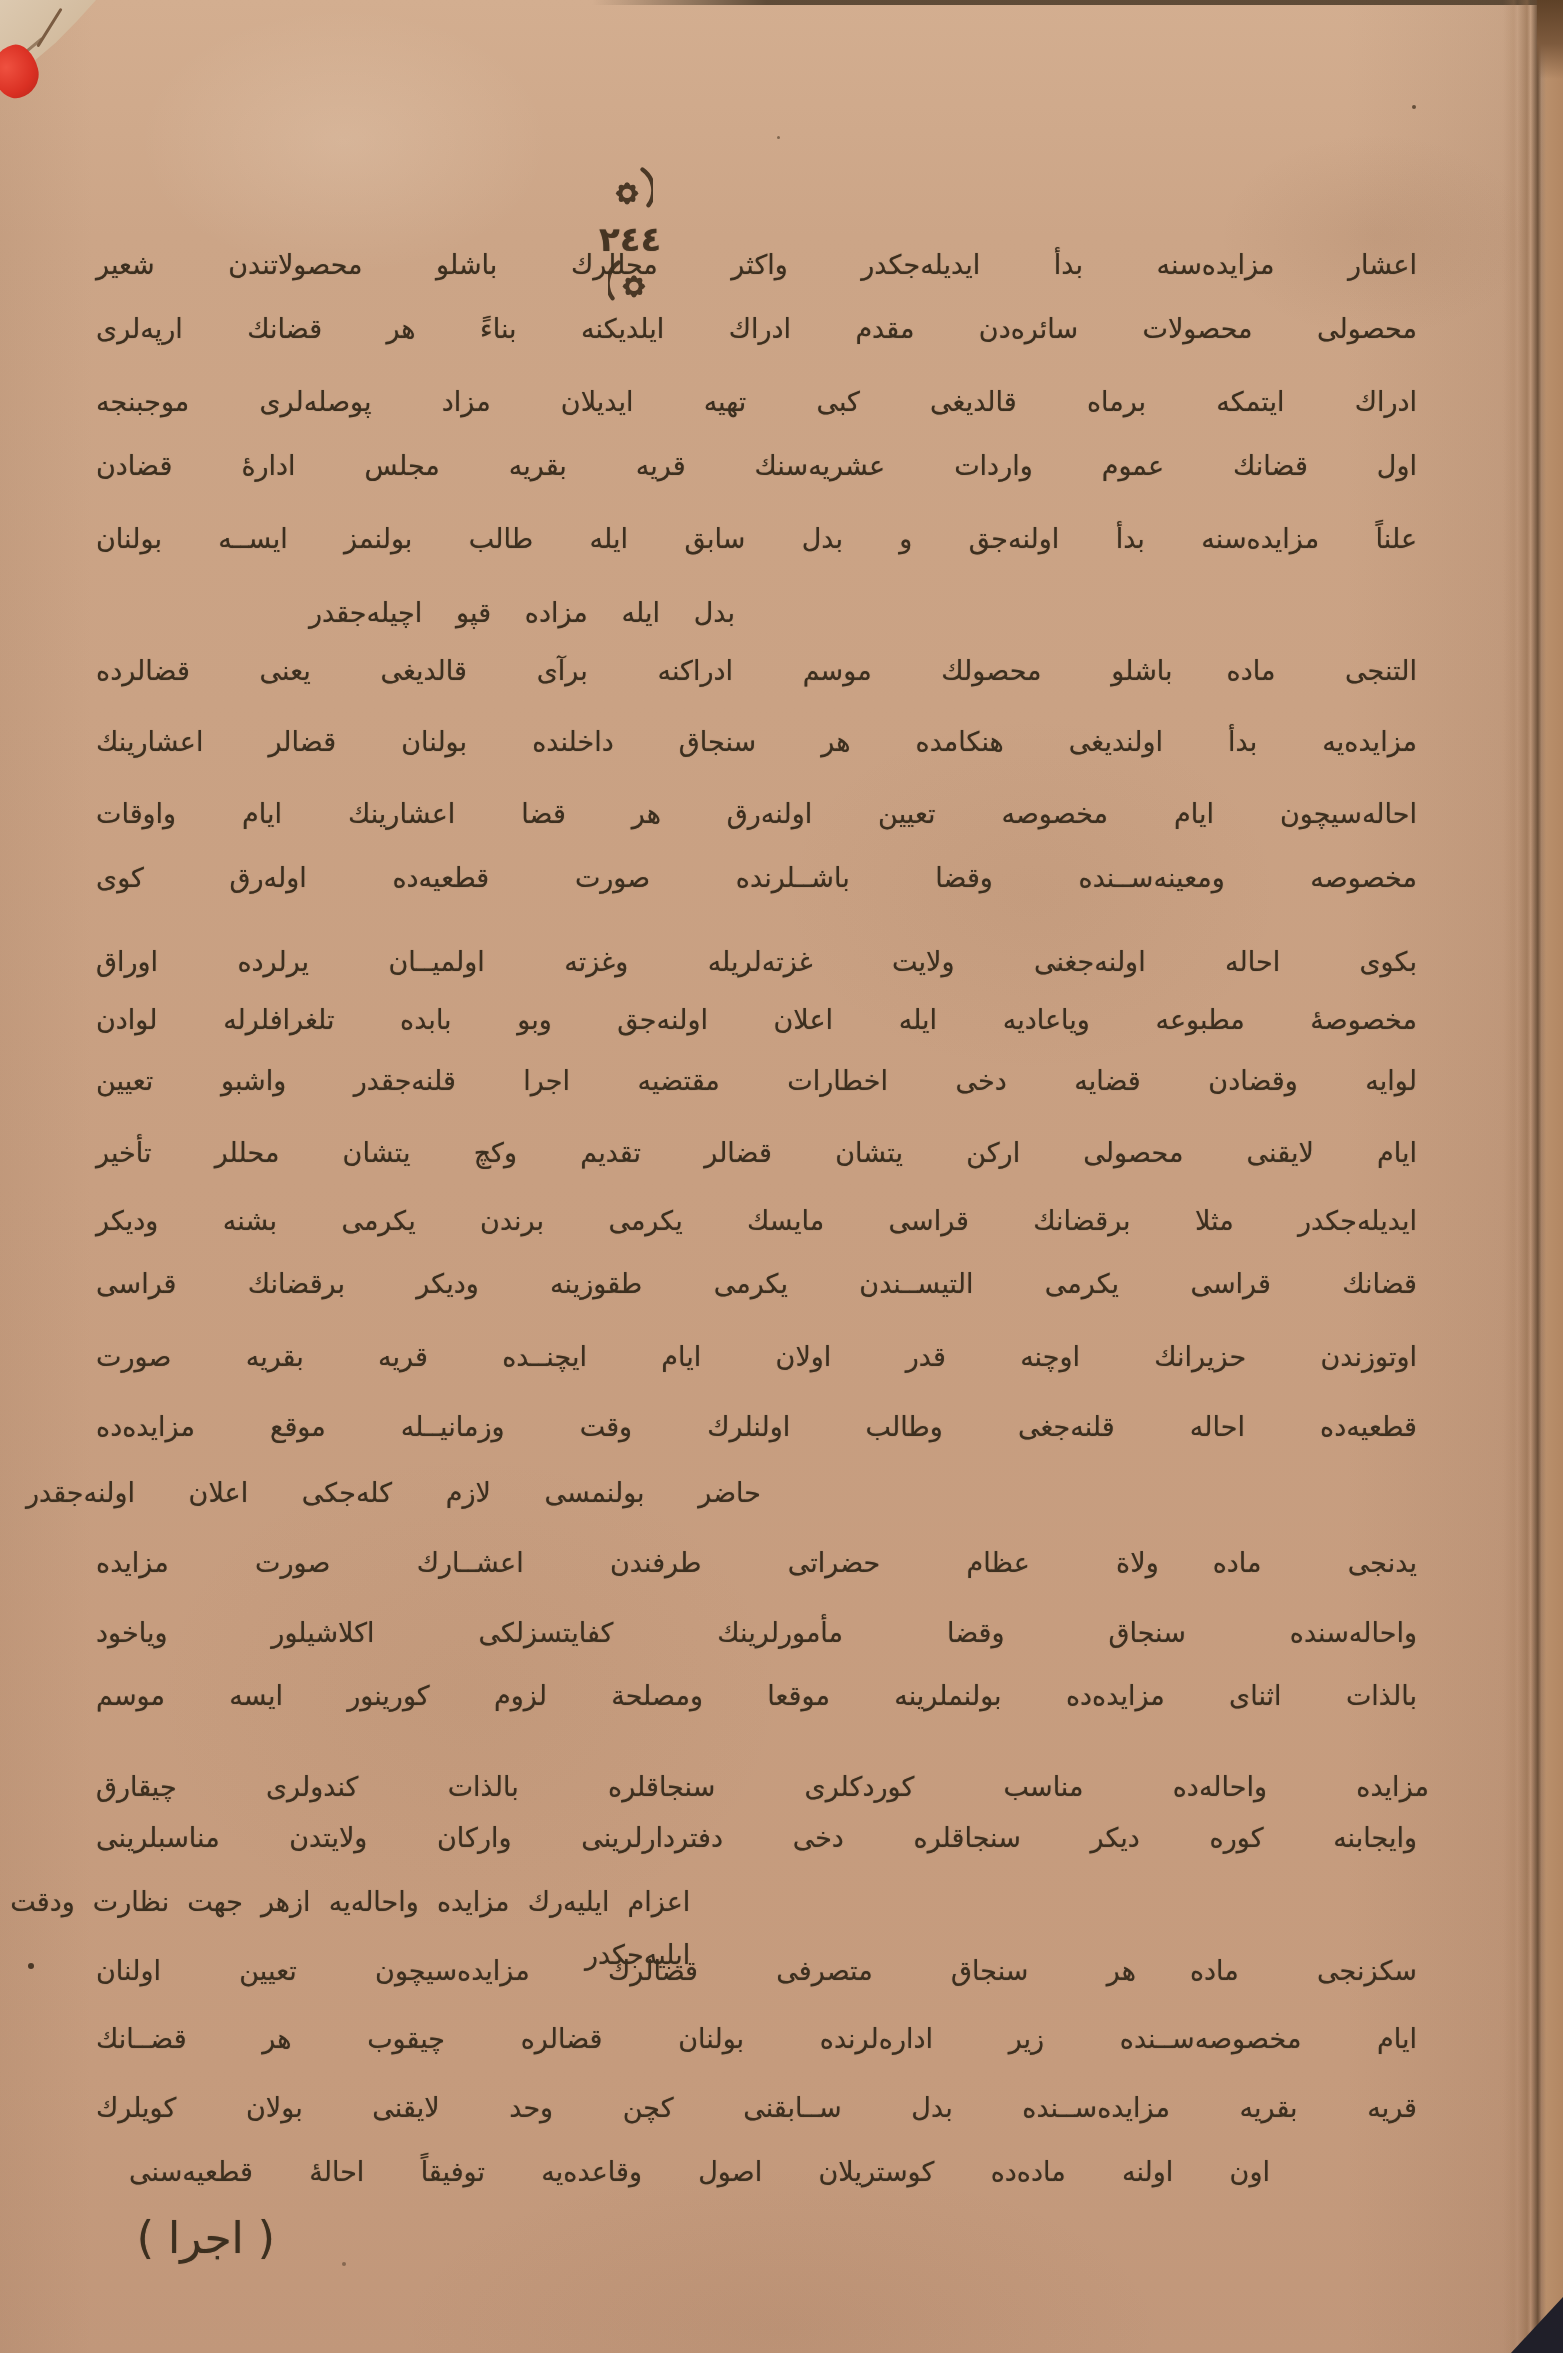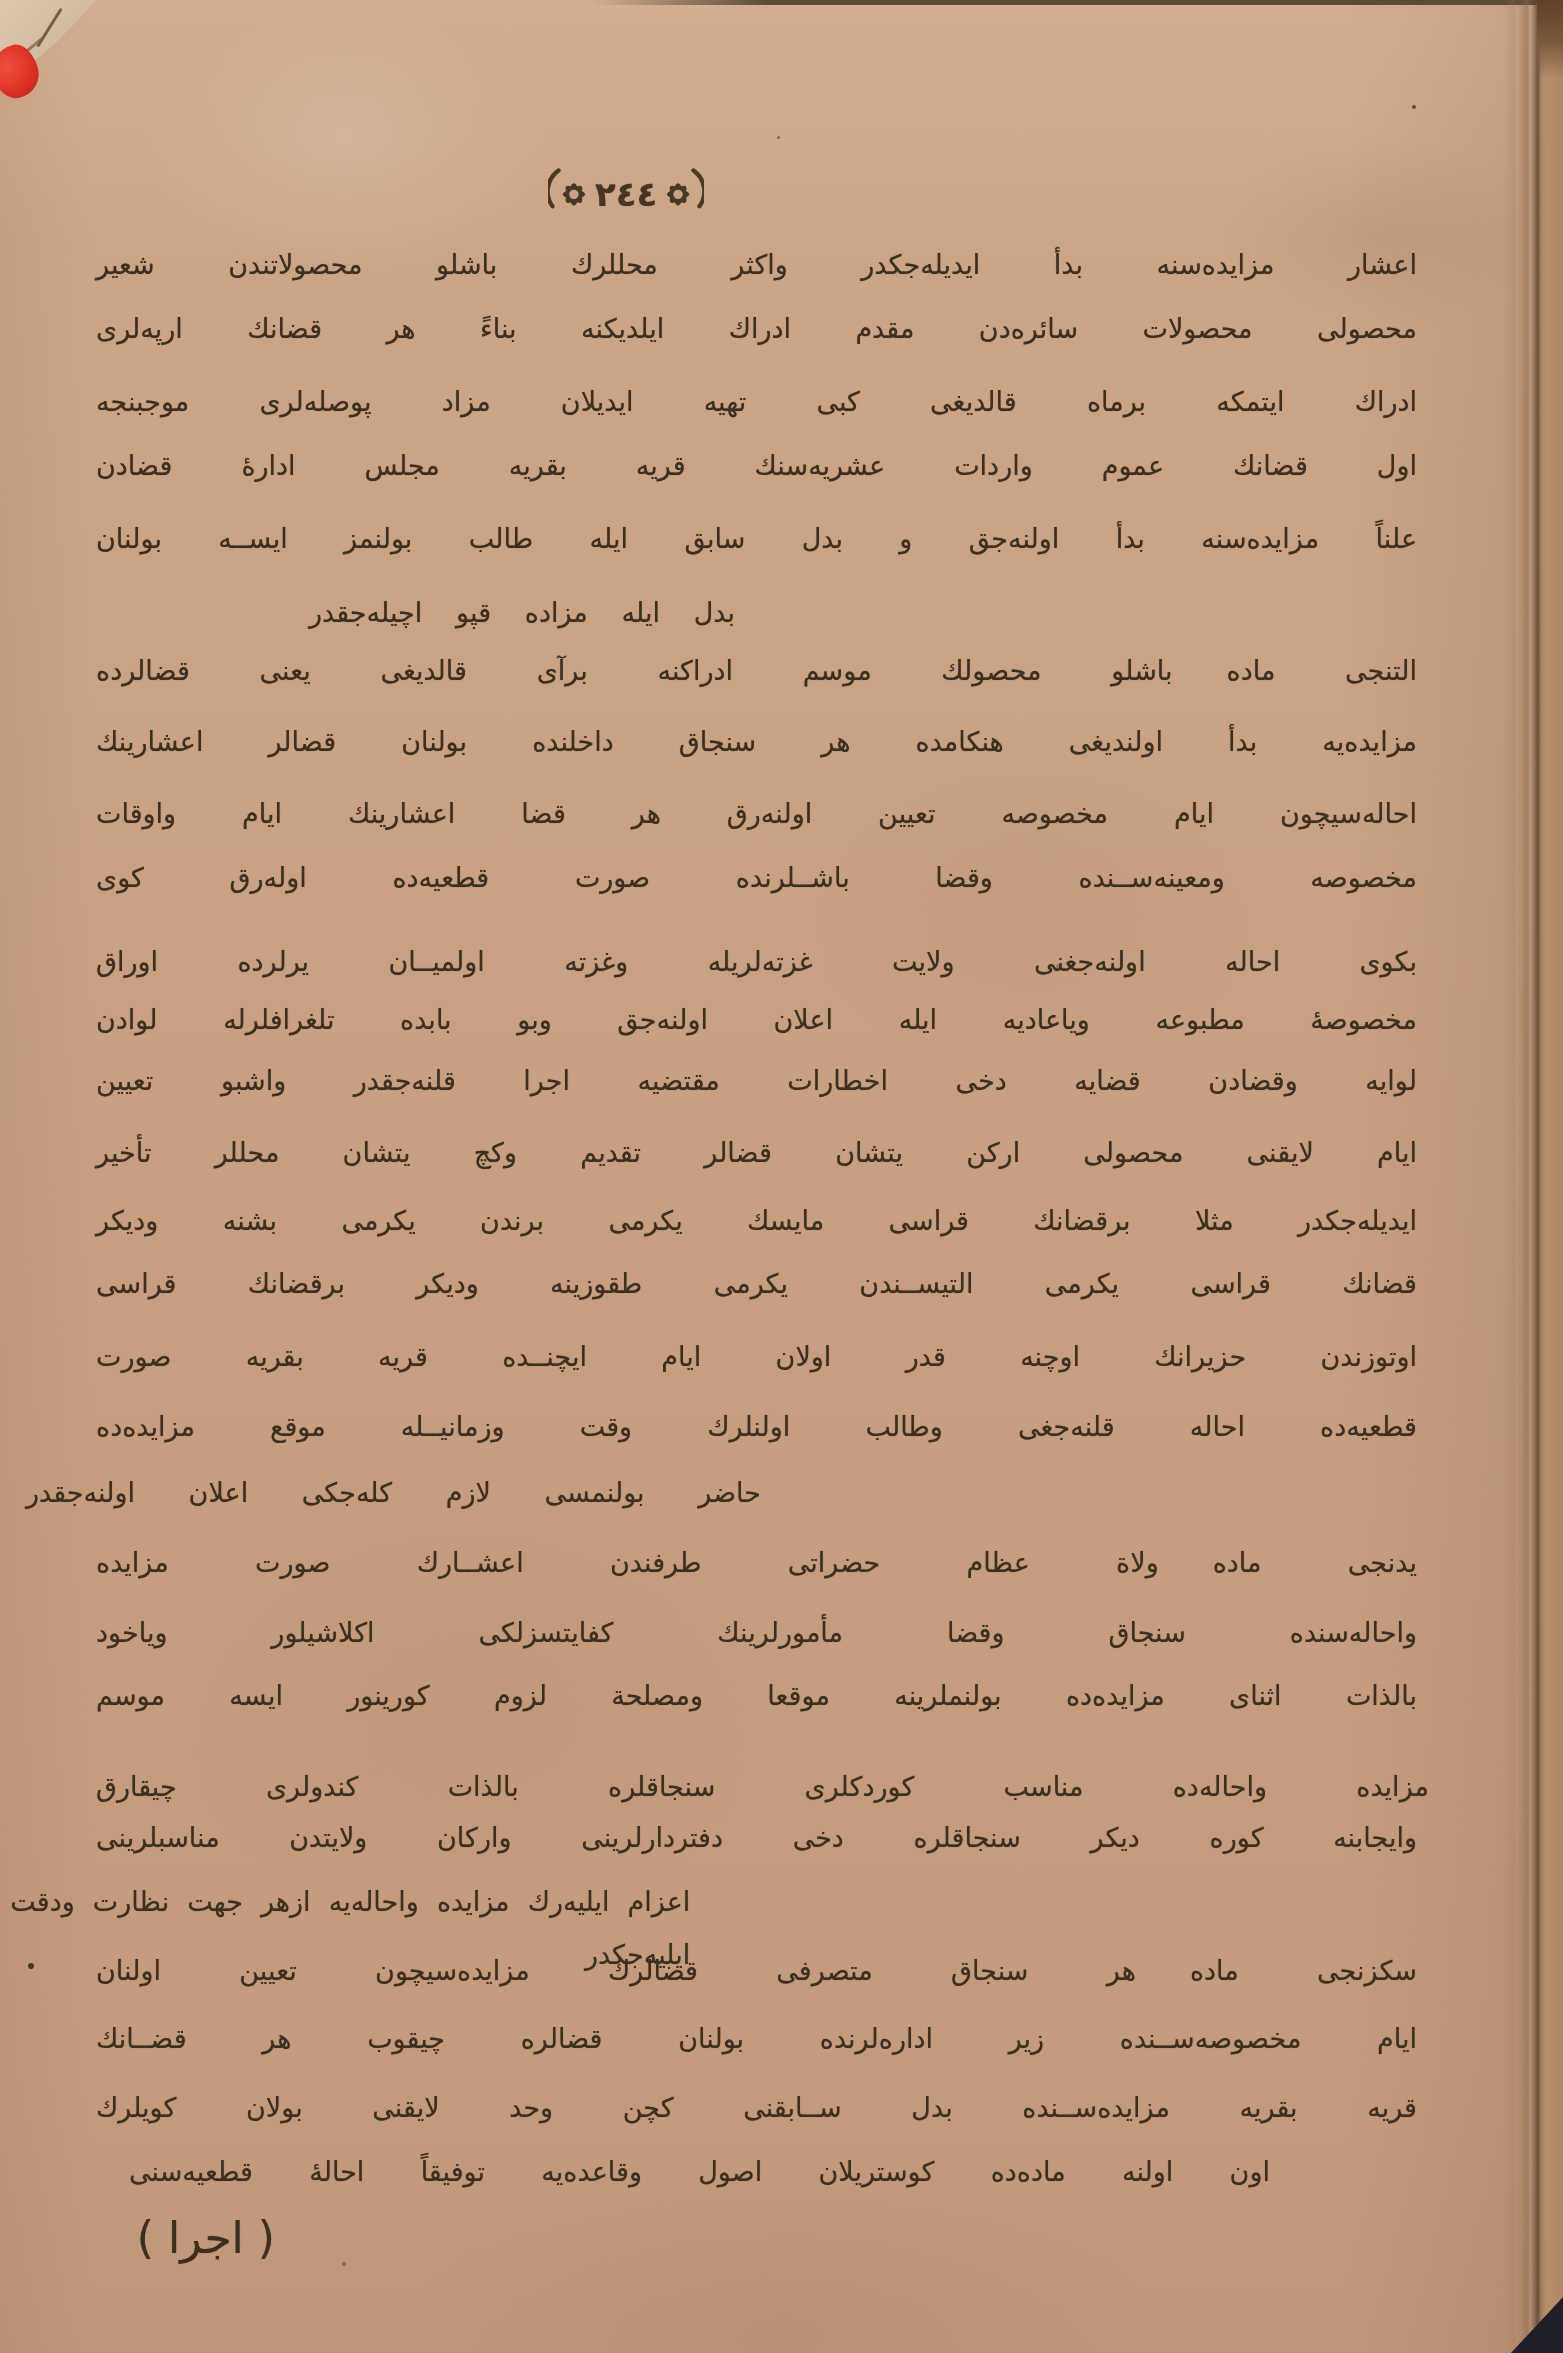--- a/index.html
+++ b/index.html
@@ -35,20 +35,21 @@
     color:#3c2f1f;
     text-shadow:0 0 0.9px rgba(58,45,29,.6);
     text-align:justify;
     text-align-last:justify;
     white-space:normal;
   }
   .header-ornament{
     position:absolute;left:556px;top:166px;width:148px;height:55px;
     display:flex;align-items:center;justify-content:space-between;
     direction:rtl;
+    flex-direction:column;
   }
   .page-number{
     font-size:34px;color:#463523;font-weight:bold;letter-spacing:1.7px;
     text-shadow:0 0 0.9px rgba(58,45,29,.6);
     padding:0 1.7px;
   }
   .rosette{width:45px;height:53px;flex:0 0 auto;}
   .catchword{
     position:absolute;left:112px;top:2212px;width:163px;
     direction:rtl;text-align:right;

